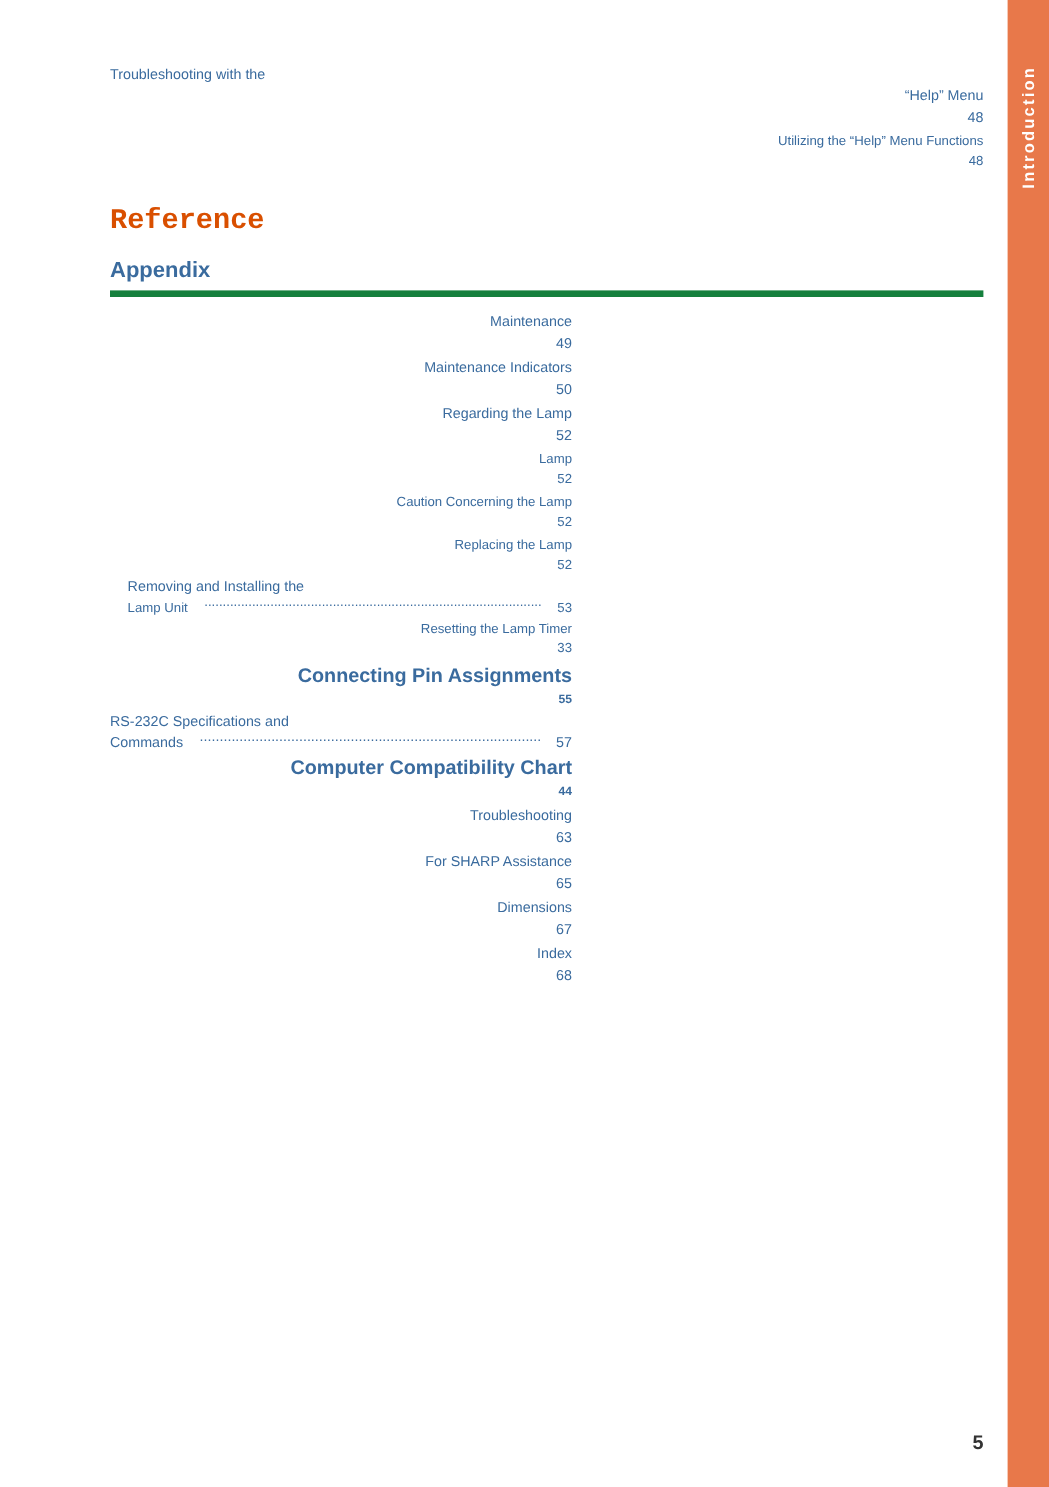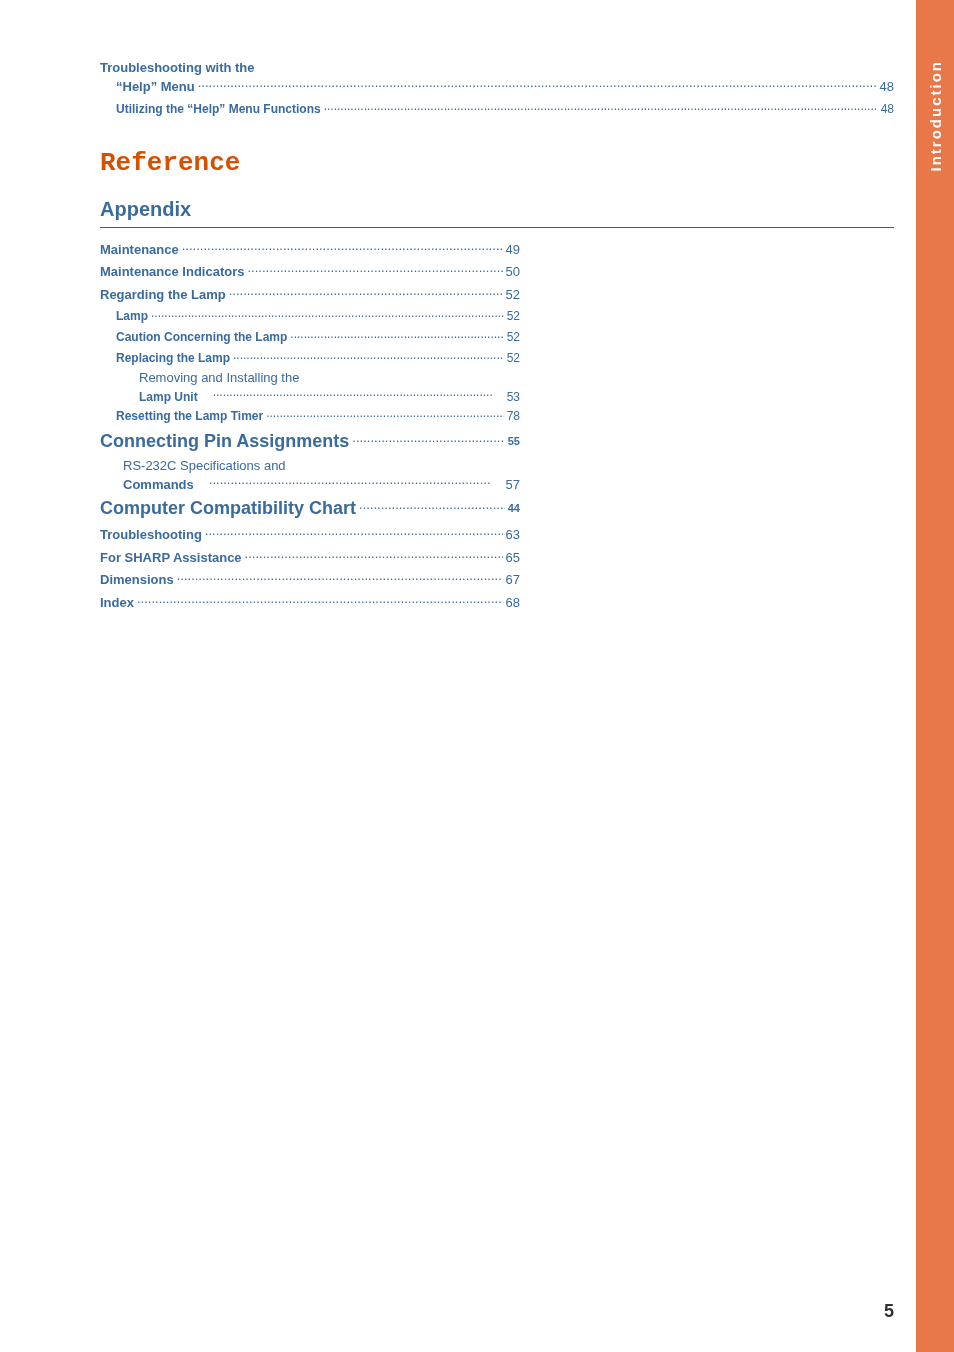--- a/index.html
+++ b/index.html
@@ -81,37 +81,37 @@
       font-family: Liberation Mono, monospace;
       margin-bottom: 20px;
       margin-top: 10px;
     }
 
     
     .appendix-heading {
       font-size: 20px;
       font-weight: bold;
       color: #3a6b9e;
-      border-bottom: 1px solid #15803d;
+      border-bottom: 6px solid #15803d;
       padding-bottom: 6px;
       margin-bottom: 12px;
     }
 
     
     .toc-entry {
       display: flex;
-      align-items: center;
+      align-items: flex-end;
       margin-bottom: 3px;
       line-height: 1.5;
+      flex-direction: column;
     }
 
     .toc-entry-label {
       color: #3a6b9e;
       font-size: 13px;
-      font-weight: bold;
     }
 
     .toc-entry-label.bold {
       font-weight: bold;
       font-size: 18px;
     }
 
     .toc-entry-label.small {
       font-size: 12px;
     }
@@ -159,21 +159,20 @@
     .indent-0 { padding-left: 0; }
     .indent-1 { padding-left: 16px; }
 
     .toc-block {
       max-width: 420px;
     }
 
     
     .toc-multiline {
       margin-bottom: 3px;
-      margin-left: 23px;
     }
 
     .toc-multiline .line1 {
       color: #3a6b9e;
       font-size: 13px;
     }
 
     .toc-multiline .line2-row {
       display: flex;
       align-items: baseline;
@@ -254,21 +253,21 @@
         <div class="line2-row">
           <span class="toc-entry-label small">Lamp Unit</span>
           <span class="toc-filler small"></span>
           <span class="toc-entry-page small">53</span>
         </div>
       </div>
 
       <div class="toc-entry indent-1">
         <span class="toc-entry-label small">Resetting the Lamp Timer</span>
         <span class="toc-filler small"></span>
-        <span class="toc-entry-page small">78</span>
+        <span class="toc-entry-page small">33</span>
       </div>
 
       <div class="toc-entry indent-0">
         <span class="toc-entry-label bold">Connecting Pin Assignments</span>
         <span class="toc-filler"></span>
         <span class="toc-entry-page bold">55</span>
       </div>
 
       <div class="toc-multiline indent-0">
         <div class="line1">RS-232C Specifications and</div>

